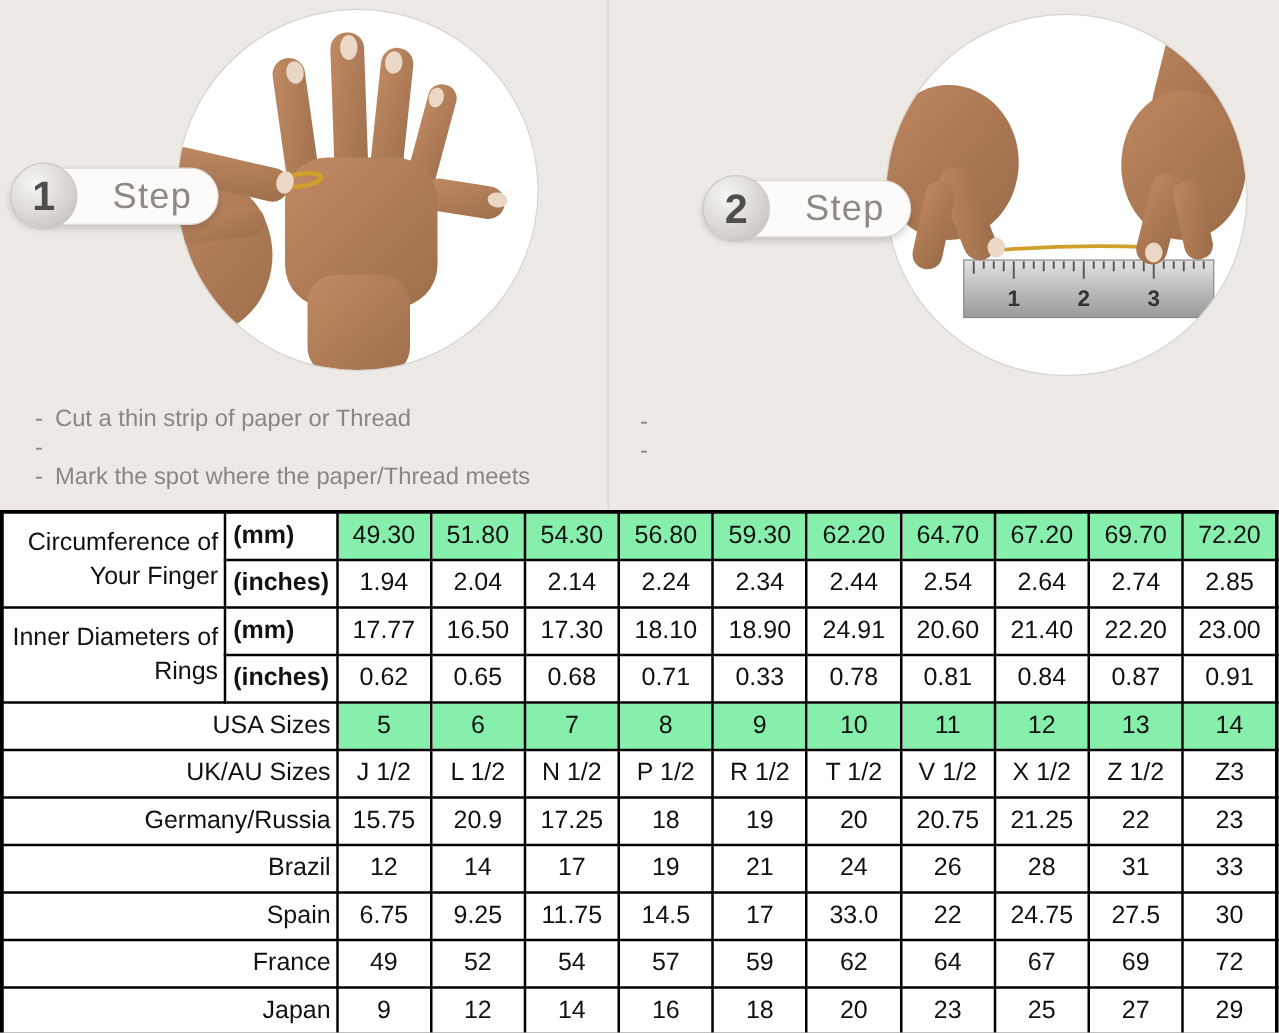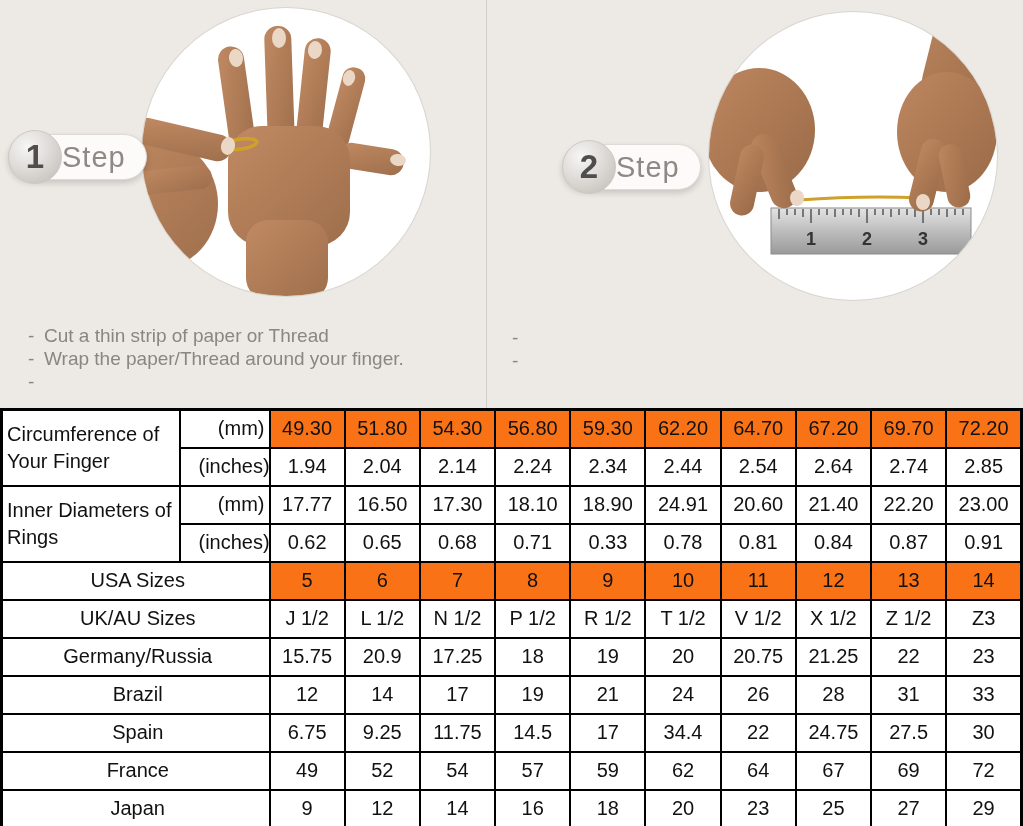--- a/index.html
+++ b/index.html
@@ -46,21 +46,21 @@
     width: 54px; height: 54px; flex: 0 0 54px;
     margin-left: -1px;
     border-radius: 50%;
     background: radial-gradient(circle at 35% 30%, #f7f6f4 0%, #d9d6d2 55%, #bdbab6 100%);
     border: 1px solid #ccc9c4;
     display: flex; align-items: center; justify-content: center;
     font-size: 33px; font-weight: bold; color: #504e4c;
   }
   .step-label {
     font-size: 29px; color: #8d8984;
-    margin-left: 0; letter-spacing: 1px;
+    margin-left: 28px; letter-spacing: 1px;
   }
 
   .instructions {
     position: absolute;
     margin: 0; padding: 0; list-style: none;
     color: #8a8681; font-size: 19px; line-height: 23px;
   }
   #instr1 { left: 22px;  top: 324px; width: 465px; }
   #instr2 { left: 506px; top: 326px; width: 512px; }
   .instructions li { display: flex; }
@@ -76,24 +76,24 @@
     border: 3px solid #000000;
   }
   .size-table td {
     border: 2px solid #000000;
     padding: 0 4px;
     text-align: center;
     white-space: nowrap;
     overflow: hidden;
     height: 38px;
   }
-  .size-table td.group-label { text-align: left; line-height: 1.35; white-space: normal; }
-  .size-table td.unit-cell   { text-align: right; padding-left: 18px; }
-  .size-table td.size-label  { text-align: center; padding-left: 8px; }
-  .size-table td.shaded      { background: #f97316; }
+  .size-table td.group-label { text-align: right; line-height: 1.35; white-space: normal; }
+  .size-table td.unit-cell   { text-align: left; padding-left: 6px; font-weight: bold; }
+  .size-table td.size-label  { text-align: right; padding-left: 8px; }
+  .size-table td.shaded      { background: #86efac; }
 </style>
 </head>
 <body>
 
 <div class="page">
 
   <div class="top-section">
     <div class="divider"></div>
 
     <div class="photo-circle" id="circle1">
@@ -183,24 +183,24 @@
       <div class="step-label">Step</div>
     </div>
 
     <ul class="instructions" id="instr1">
       <li>
         <span class="dash">-</span>
         <span>Cut a thin strip of paper or Thread</span>
       </li>
       <li>
         <span class="dash">-</span>
-        <span>Wrap the paper/Thread around your finger.</span>
-      </li>
-      <li>
-        <span class="dash">-</span>
+      </li>
+      <li>
+        <span class="dash">-</span>
+        <span>Mark the spot where the paper/Thread meets</span>
       </li>
     </ul>
 
     <ul class="instructions" id="instr2">
       <li>
         <span class="dash">-</span>
       </li>
       <li>
         <span class="dash">-</span>
       </li>
@@ -329,21 +329,21 @@
           <td class="value-cell">31</td>
           <td class="value-cell">33</td>
         </tr>
         <tr>
           <td class="size-label" colspan="2">Spain</td>
           <td class="value-cell">6.75</td>
           <td class="value-cell">9.25</td>
           <td class="value-cell">11.75</td>
           <td class="value-cell">14.5</td>
           <td class="value-cell">17</td>
-          <td class="value-cell">34.4</td>
+          <td class="value-cell">33.0</td>
           <td class="value-cell">22</td>
           <td class="value-cell">24.75</td>
           <td class="value-cell">27.5</td>
           <td class="value-cell">30</td>
         </tr>
         <tr>
           <td class="size-label" colspan="2">France</td>
           <td class="value-cell">49</td>
           <td class="value-cell">52</td>
           <td class="value-cell">54</td>

